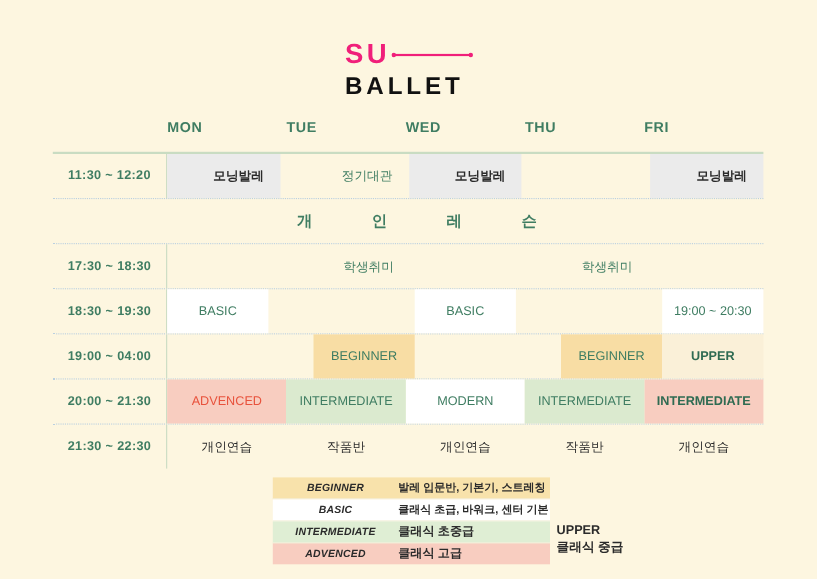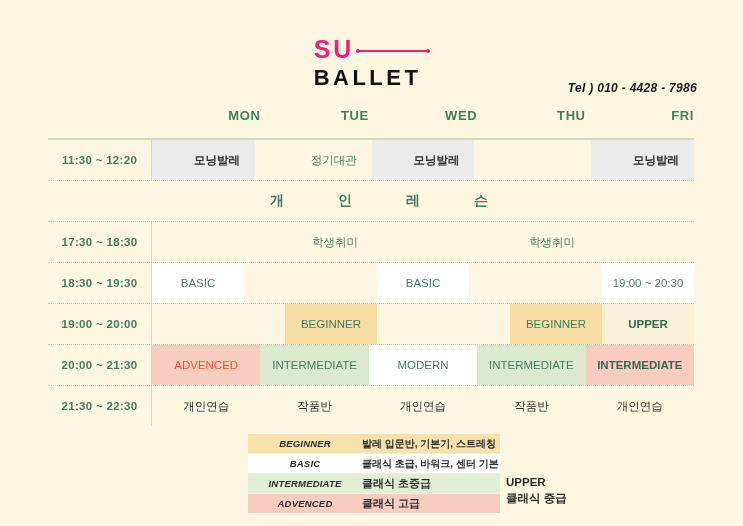--- a/index.html
+++ b/index.html
@@ -90,21 +90,21 @@
   #dayheader {
     display: flex;
     height: 26px;
   }
   .timecol {
     width: 104px;
     flex: 0 0 104px;
   }
   .daycol {
     flex: 1 1 0;
-    text-align: right;
+    text-align: left;
   }
   #dayheader .daycol {
     font-size: 13px;
     font-weight: bold;
     color: #3f7d62;
     letter-spacing: 0.6px;
   }
   #headrule {
     height: 2px;
     background: #c9dcc2;
@@ -219,21 +219,20 @@
 
 <div id="header">
   <div id="logo">
     <div id="logo-row">
       <div>
         <span id="logo-su">SU</span><span id="logo-line"></span>
       </div>
       <div id="logo-ballet">BALLET</div>
     </div>
   </div>
-  <div id="tel">Tel ) 010 - 4428 - 7986</div>
 </div>
 
 <div id="schedule">
   <div id="dayheader">
     <div class="timecol"></div>
     <div class="daycol">MON</div>
     <div class="daycol">TUE</div>
     <div class="daycol">WED</div>
     <div class="daycol">THU</div>
     <div class="daycol">FRI</div>
@@ -271,21 +270,21 @@
   <div class="grid-row">
     <div class="timecol">18:30 ~ 19:30</div>
     <div class="cell c-white">BASIC</div>
     <div class="cell c-none"></div>
     <div class="cell c-white">BASIC</div>
     <div class="cell c-none"></div>
     <div class="cell c-white">19:00 ~ 20:30</div>
   </div>
 
   <div class="grid-row">
-    <div class="timecol">19:00 ~ 20:00</div>
+    <div class="timecol">19:00 ~ 04:00</div>
     <div class="cell c-none"></div>
     <div class="cell c-yellow">BEGINNER</div>
     <div class="cell c-none"></div>
     <div class="cell c-yellow">BEGINNER</div>
     <div class="cell c-cream">UPPER</div>
   </div>
 
   <div class="grid-row">
     <div class="timecol">20:00 ~ 21:30</div>
     <div class="cell c-pink-red">ADVENCED</div>

